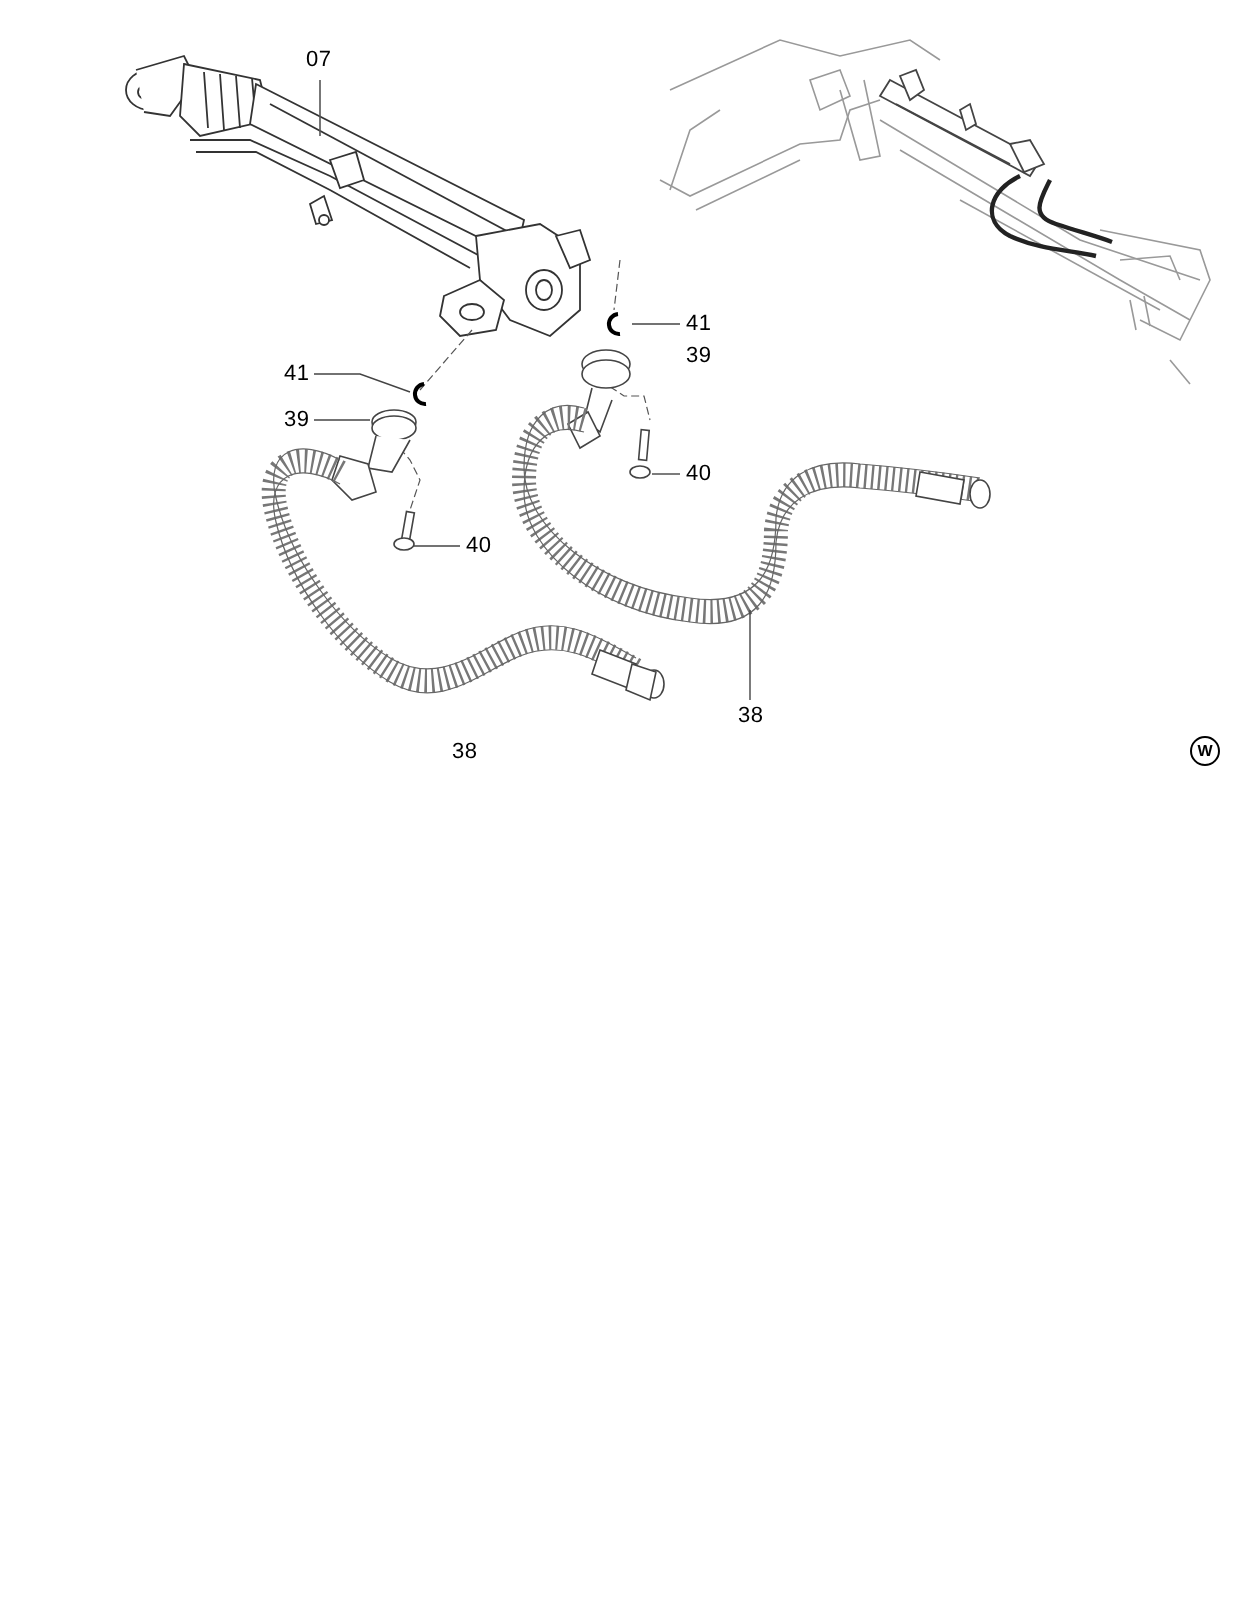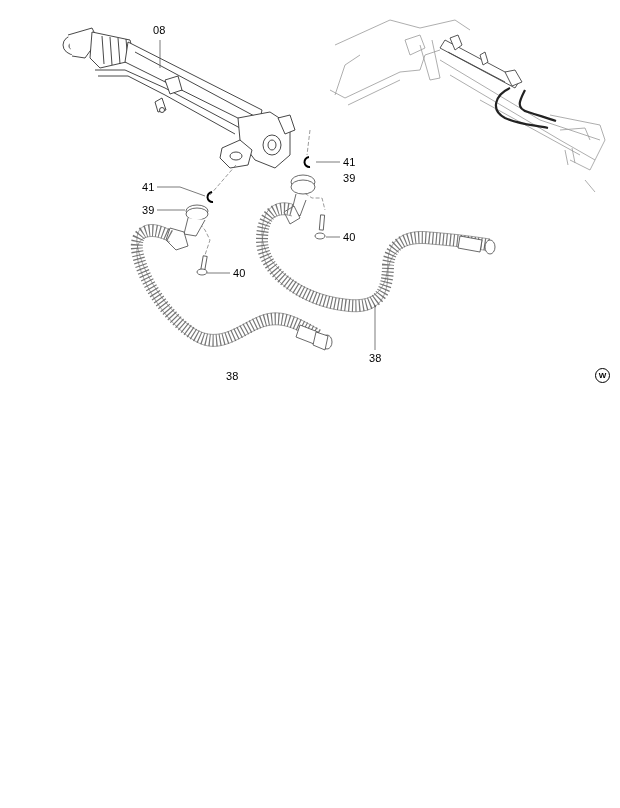--- a/index.html
+++ b/index.html
@@ -134,21 +134,21 @@
   <g stroke="#444" stroke-width="0.7" fill="none">
     <path d="M157 187 L180 187 L205 196"></path>
     <path d="M157 210 L185 210"></path>
     <line x1="207" y1="273" x2="230" y2="273"></line>
     <line x1="316" y1="162" x2="340" y2="162"></line>
     <line x1="326" y1="237" x2="340" y2="237"></line>
     <line x1="375" y1="305" x2="375" y2="350"></line>
   </g>
 </svg>
 
-<span class="callout" style="left:153px; top:25px;">08</span>
+<span class="callout" style="left:153px; top:25px;">07</span>
 <span class="callout" style="left:142px; top:182px;">41</span>
 <span class="callout" style="left:142px; top:205px;">39</span>
 <span class="callout" style="left:233px; top:268px;">40</span>
 <span class="callout" style="left:226px; top:371px;">38</span>
 <span class="callout" style="left:343px; top:157px;">41</span>
 <span class="callout" style="left:343px; top:173px;">39</span>
 <span class="callout" style="left:343px; top:232px;">40</span>
 <span class="callout" style="left:369px; top:353px;">38</span>
 
 <span class="wmark" style="left:595px; top:368px;">W</span>

